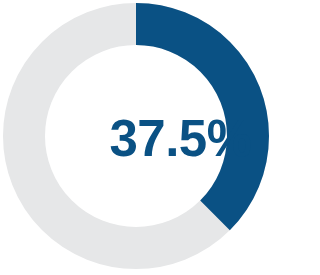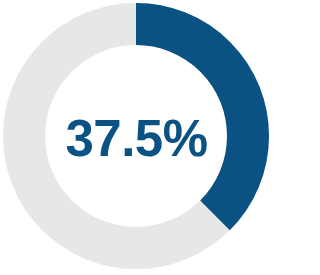--- a/index.html
+++ b/index.html
@@ -28,20 +28,21 @@
   #center-label {
     position: absolute;
     left: 0;
     top: 0;
     width: 273px;
     height: 275px;
     display: flex;
     align-items: center;
     justify-content: center;
     pointer-events: none;
+    padding-left: 44px;
   }
   #center-value {
     font-family: "Liberation Sans", sans-serif;
     font-size: 51px;
     font-weight: bold;
     letter-spacing: -0.5px;
     line-height: 1;
     color: #0A5184;
     white-space: nowrap;
     transform: translateY(1px);

